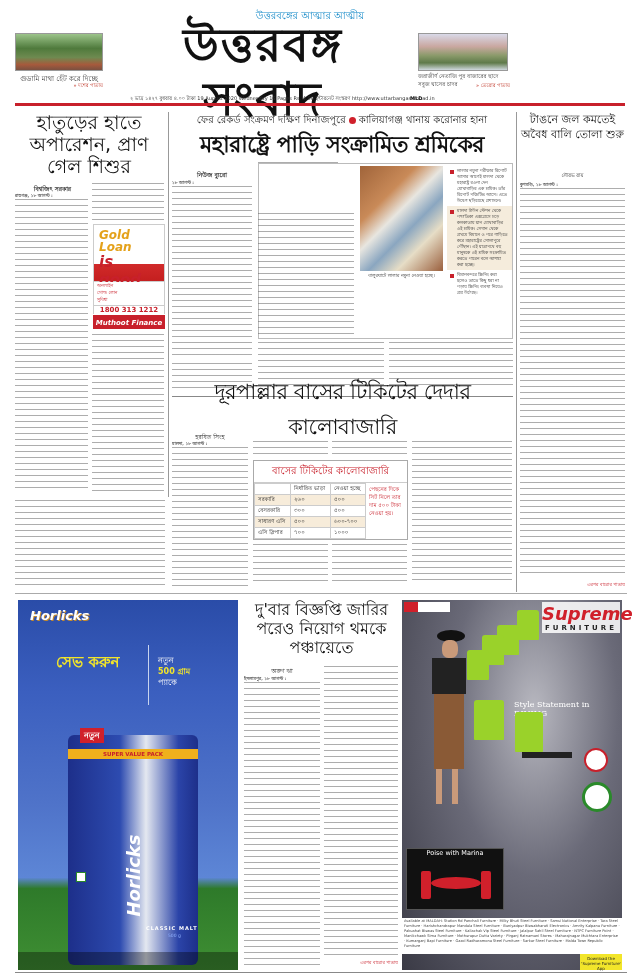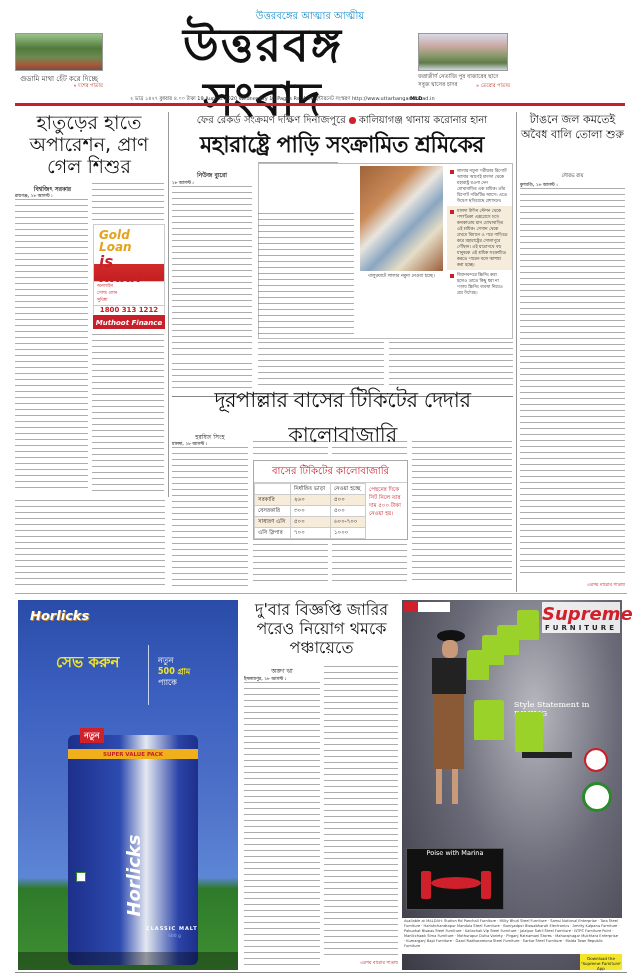--- a/index.html
+++ b/index.html
@@ -123,21 +123,21 @@
 <div class="abs" style="left:447px;top:166px;width:65px">
   <div class="bullet" style="font-size:4.3px;line-height:6px">লালার নমুনা পরীক্ষার রিপোর্ট আসার আগেই মালদা থেকে মহারাষ্ট্র রওনা দেন মোথাবাড়ির এক শ্রমিক। তাঁর রিপোর্ট পজিটিভ আসে। এতে উদ্বেগ ছড়িয়েছে প্রশাসনে।</div>
   <div class="bullet shaded" style="font-size:4.3px;line-height:6px">মালদা টাউন স্টেশন থেকে পশ্চাতিকা এক্সপ্রেসে চড়ে কলকাতায় যান মোথাবাড়ির ওই শ্রমিক। সেখান থেকে প্রথমে বিমানে ও পরে গাড়িতে করে মহারাষ্ট্রের সোলাপুরে পৌঁছান। এই যাত্রাপথে বহু মানুষকে ওই শ্রমিক সংক্রামিত করতে পারেন বলে আশঙ্কা করা হচ্ছে।</div>
   <div class="bullet" style="font-size:4.3px;line-height:6px">বিমানবন্দরে স্ক্রিনিং করা হলেও তাতে কিছু ধরা না পড়ায় স্ক্রিনিং ব্যবস্থা নিয়েও প্রশ্ন উঠেছে।</div>
 </div>
 <div class="abs textfill" style="left:258px;top:342px;width:126px;height:48px"></div>
 <div class="abs textfill" style="left:389px;top:342px;width:124px;height:48px"></div>
 
 <div class="abs hrule" style="left:172px;top:396px;width:341px"></div>
 
-<div class="abs main-head" style="left:172px;top:384px;width:341px;font-size:21px;font-weight:normal">দূরপাল্লার বাসের টিকিটের দেদার কালোবাজারি</div>
+<div class="abs main-head" style="left:172px;top:376px;width:341px;font-size:21px;font-weight:normal">দূরপাল্লার বাসের টিকিটের দেদার কালোবাজারি</div>
 <div class="abs byline" style="left:172px;top:432px;width:76px;font-weight:normal">হরষিত সিংহ</div>
 <div class="abs col-text" style="left:172px;top:441px;width:76px;height:145px">
   <span style="font-weight:bold">মালদা, ১৮ আগস্ট :</span>
   <div class="textfill" style="height:140px"></div>
 </div>
 <div class="abs textfill" style="left:253px;top:441px;width:75px;height:15px"></div>
 <div class="abs textfill" style="left:332px;top:441px;width:75px;height:15px"></div>
 
 <div class="abs table-box" style="left:253px;top:460px;width:155px;height:80px">
   <div class="table-title">বাসের টিকিটের কালোবাজারি</div>

